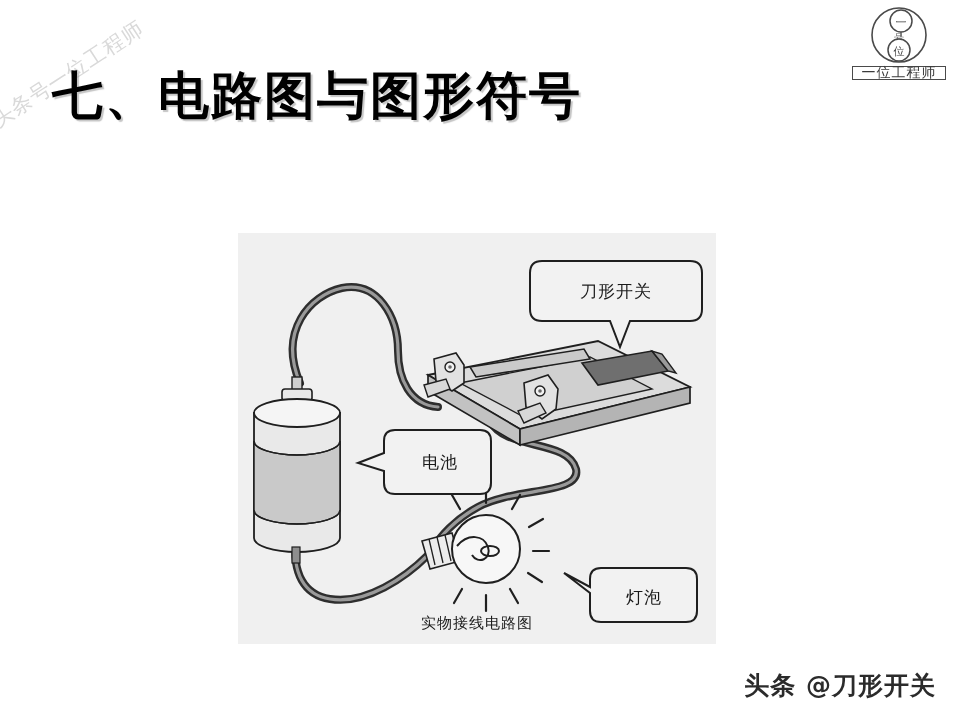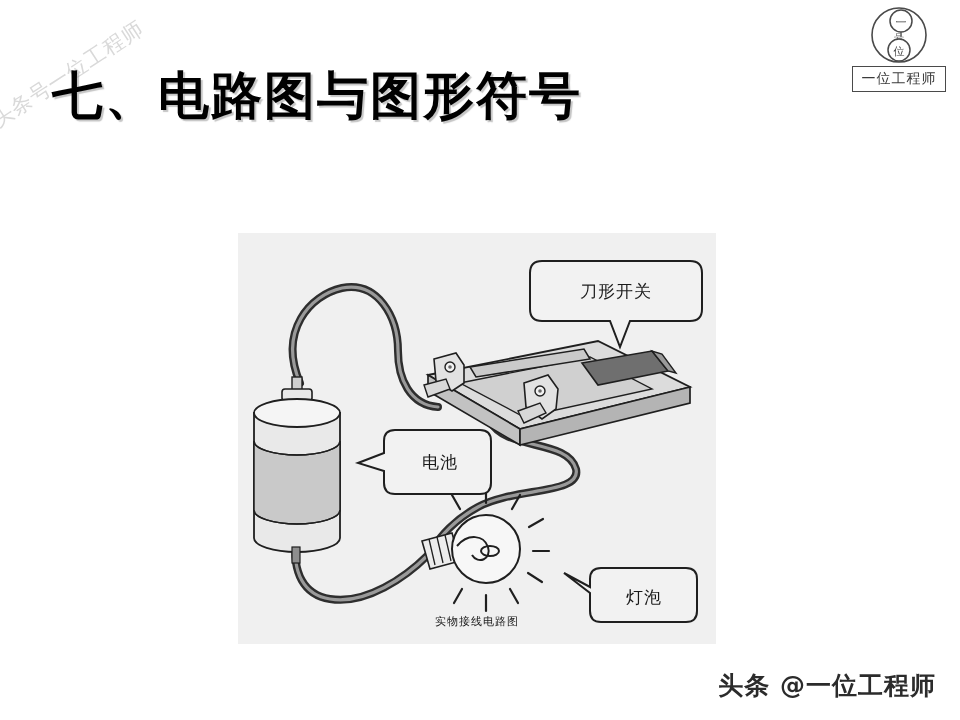--- a/index.html
+++ b/index.html
@@ -66,21 +66,21 @@
     left: 18px;
     top: 2px;
     width: 58px;
     height: 58px;
   }
   #logo .logo-box {
     position: absolute;
     left: 0;
     top: 62px;
     width: 94px;
-    height: 26px;
+    height: 14px;
     border: 1.4px solid #4a4a4a;
     box-sizing: border-box;
     display: flex;
     align-items: center;
     justify-content: center;
     font-family: "DejaVu Sans", "Liberation Sans", sans-serif;
     font-size: 14px;
     color: #3b3b3b;
     letter-spacing: 1px;
     background: #ffffff;
@@ -102,21 +102,21 @@
   }
 
   
   #caption {
     position: absolute;
     left: 238px;
     top: 614px;
     width: 478px;
     text-align: center;
     font-family: "DejaVu Sans", "Liberation Sans", sans-serif;
-    font-size: 11px;
+    font-size: 15px;
     color: #1a1a1a;
     letter-spacing: 1px;
   }
 
   
   #bottom-watermark {
     position: absolute;
     right: 24px;
     bottom: 18px;
     font-family: "DejaVu Sans", "Liberation Sans", sans-serif;
@@ -258,15 +258,15 @@
 
       <g>
         <path d="M352,324 q0,-11 11,-11 L448,313 q11,0 11,11 L459,356 q0,11 -11,11 L363,367 q-11,0 -11,-11 L352,338 L326,318 L352,332 z" fill="#f2f2f2" stroke="#1f1f1f" stroke-width="2"></path>
         <text class="bubble-text" x="406" y="348" text-anchor="middle">灯泡</text>
       </g>
     </svg>
   </div>
 
   <div id="caption">实物接线电路图</div>
 
-  <div id="bottom-watermark">头条 @一位工程师</div>
+  <div id="bottom-watermark">头条 @刀形开关</div>
 
 </div>
 
 </body></html>

